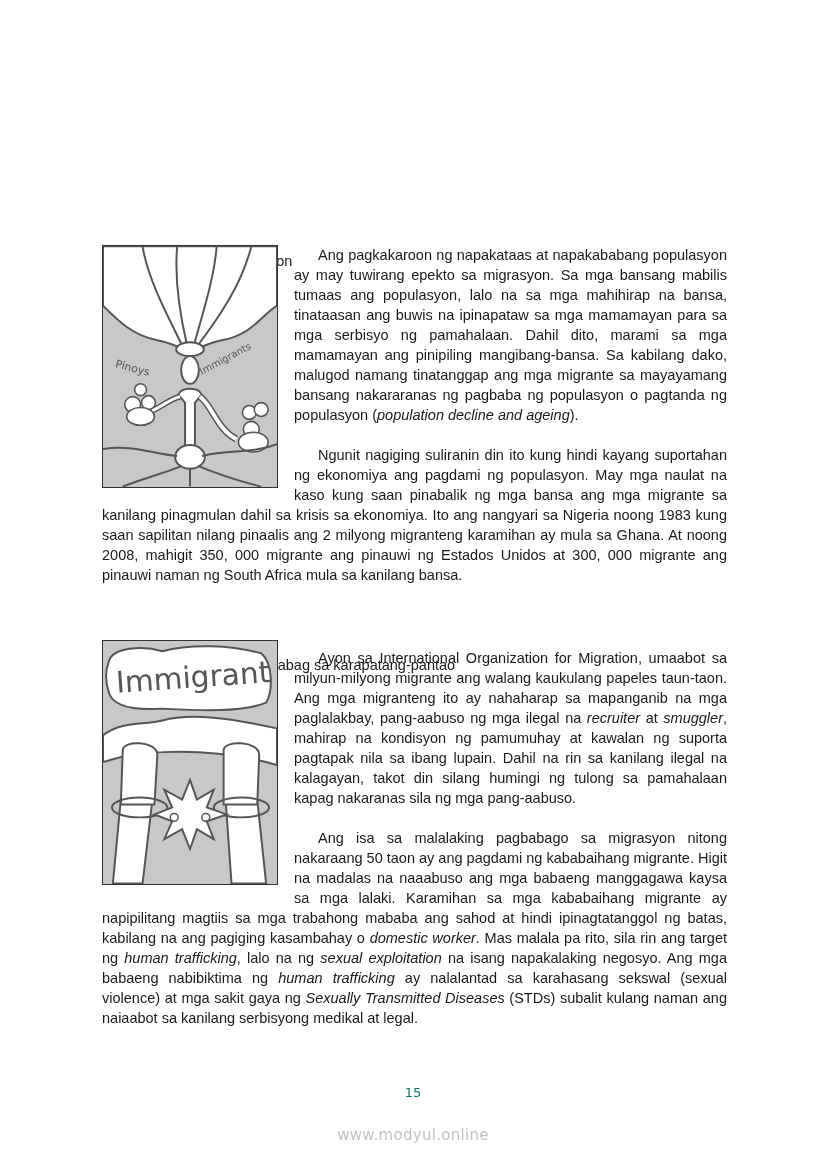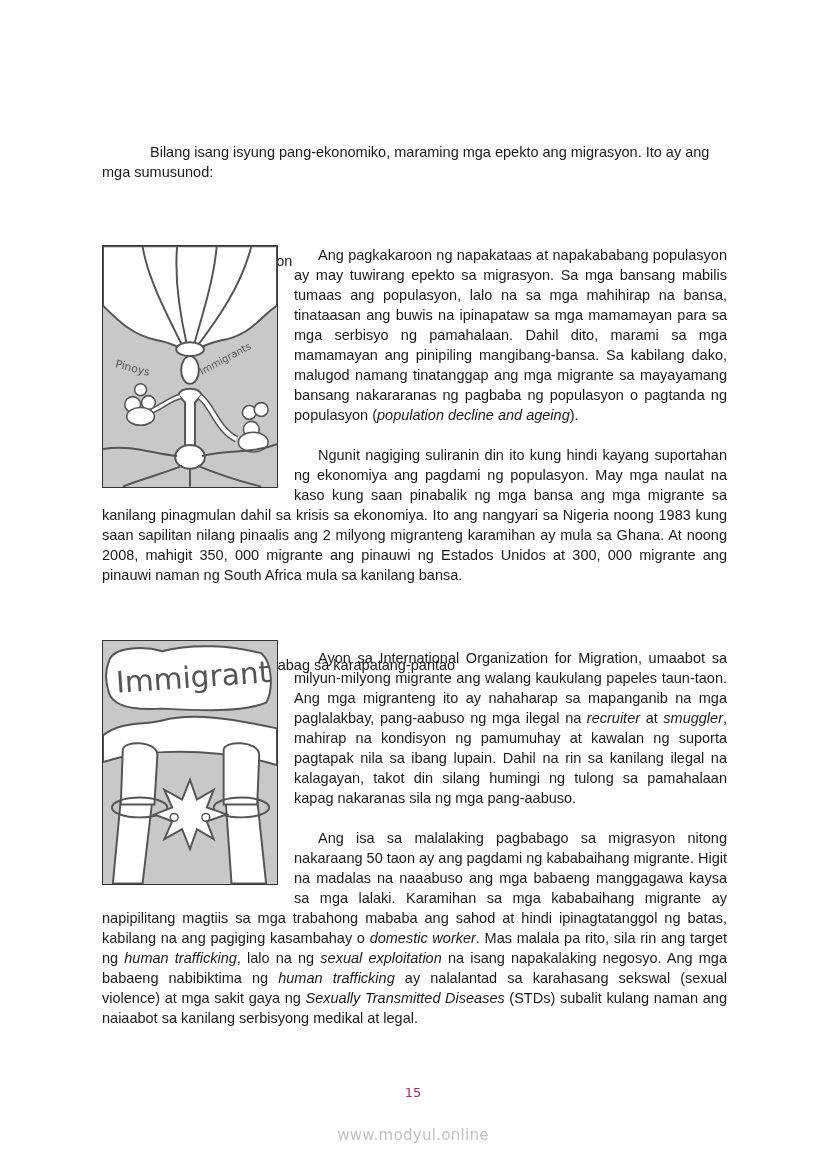--- a/index.html
+++ b/index.html
@@ -12,31 +12,30 @@
   .sh1 { top: 205px; }
   .sh2 { top: 609px; }
   .para { font-size: 14.5px; line-height: 20px; text-align: justify; }
   .block { position: absolute; left: 102px; width: 625px; }
   .b1 { top: 245px; }
   .b2 { top: 648px; }
   .figure { float: left; width: 176px; height: 243px; margin: 0 16px 4px 0; border: 1.5px solid #333; box-sizing: border-box; background: #c8c8c8; overflow: hidden; }
   .figure svg { display: block; width: 100%; height: 100%; }
   .p-indent { text-indent: 24px; }
   .gap { height: 20px; }
-  .page-num { position: absolute; left: 0; width: 826px; top: 1085px; text-align: center; font-size: 13px; font-family: "DejaVu Sans", sans-serif; color: #be185d; }
+  .page-num { position: absolute; left: 0; width: 826px; top: 1085px; text-align: center; font-size: 13px; font-family: "DejaVu Sans", sans-serif; color: #0f766e; }
   .watermark { position: absolute; left: 0; width: 826px; top: 1126px; text-align: center; font-size: 15px; font-family: "DejaVu Sans", sans-serif; color: #c2c2c2; letter-spacing: 0.3px; }
   i { font-style: italic; }
 </style>
 </head>
 <body>
 
 <div class="page">
 
 
-  <div class="intro">Bilang isang isyung pang-ekonomiko, maraming mga epekto ang migrasyon. Ito ay ang mga sumusunod:</div>
 
   <div class="section-h sh1">1. Pagbabago ng Populasyon</div>
 
   <div class="block b1">
     <div class="figure">
       <svg viewBox="0 0 176 243">
         <rect x="0" y="0" width="176" height="243" fill="#c8c8c8"></rect>
 
         <path d="M0 0 L176 0 L176 60 C160 70 150 90 120 95 C105 98 95 105 88 105 C80 105 72 98 55 95 C30 90 15 75 0 60 Z" fill="#ffffff" stroke="#555" stroke-width="2"></path>
         <path d="M40 0 C45 30 60 60 80 100 M75 0 C72 35 78 70 85 100 M115 0 C112 35 100 70 92 100 M150 0 C140 40 115 75 96 100" fill="none" stroke="#555" stroke-width="2"></path>

